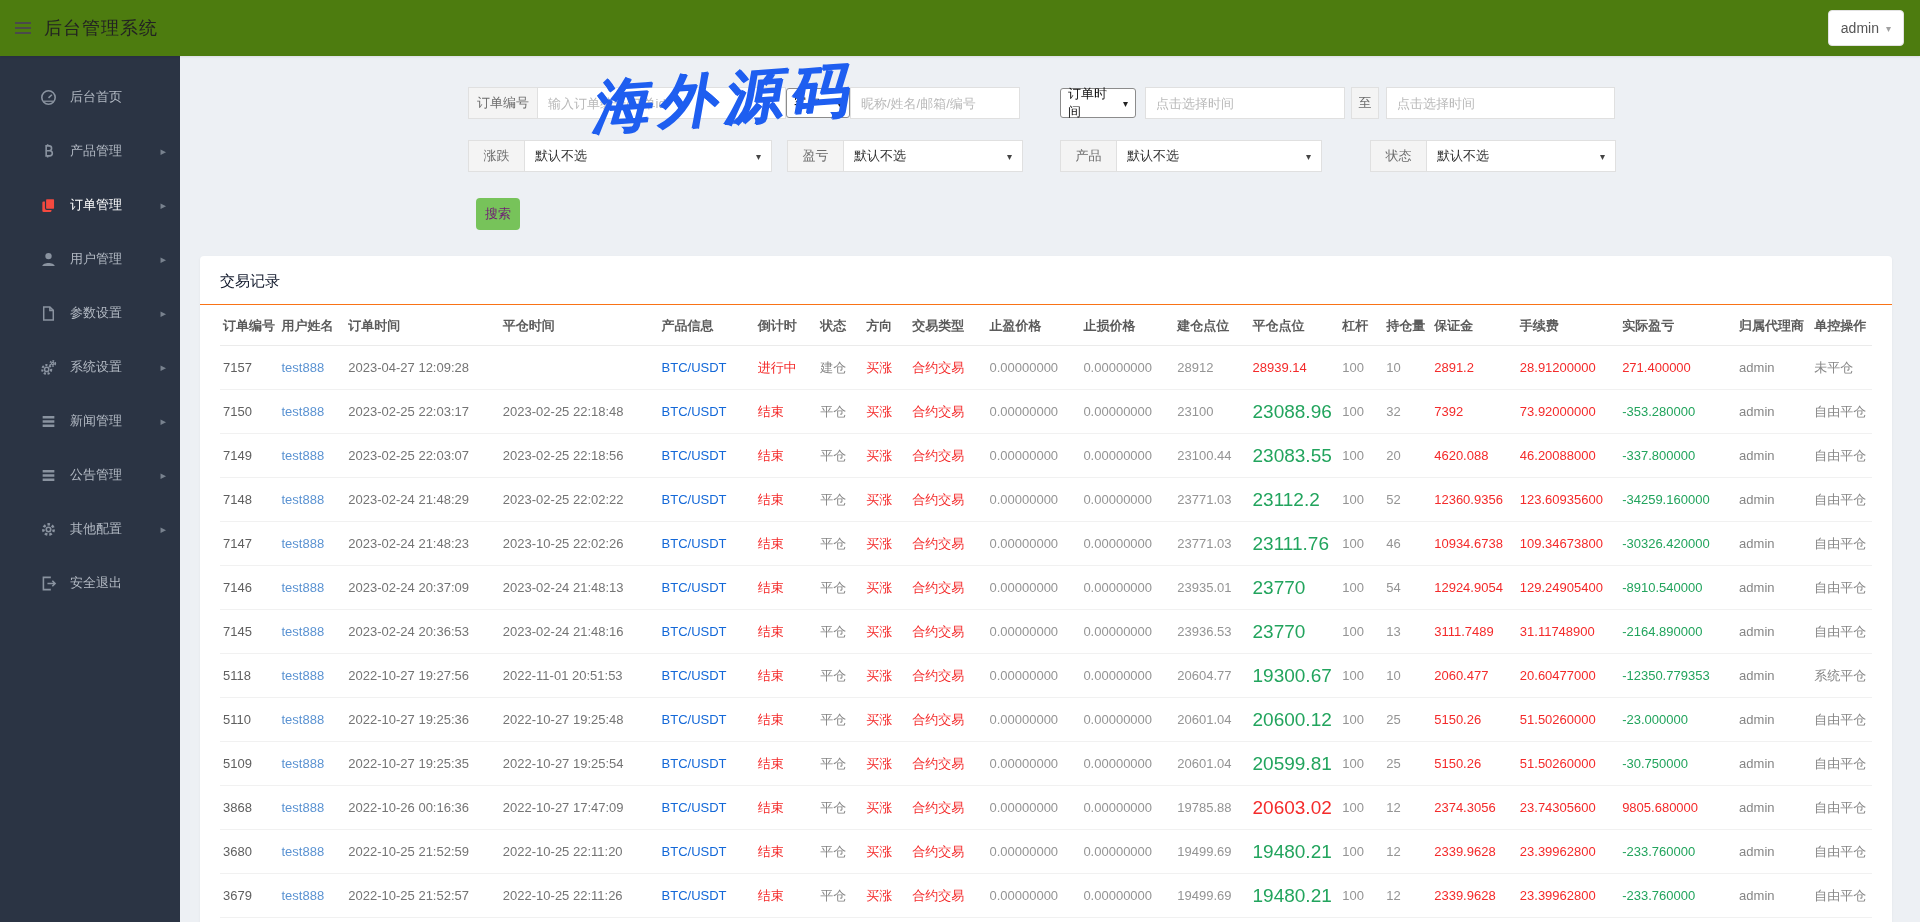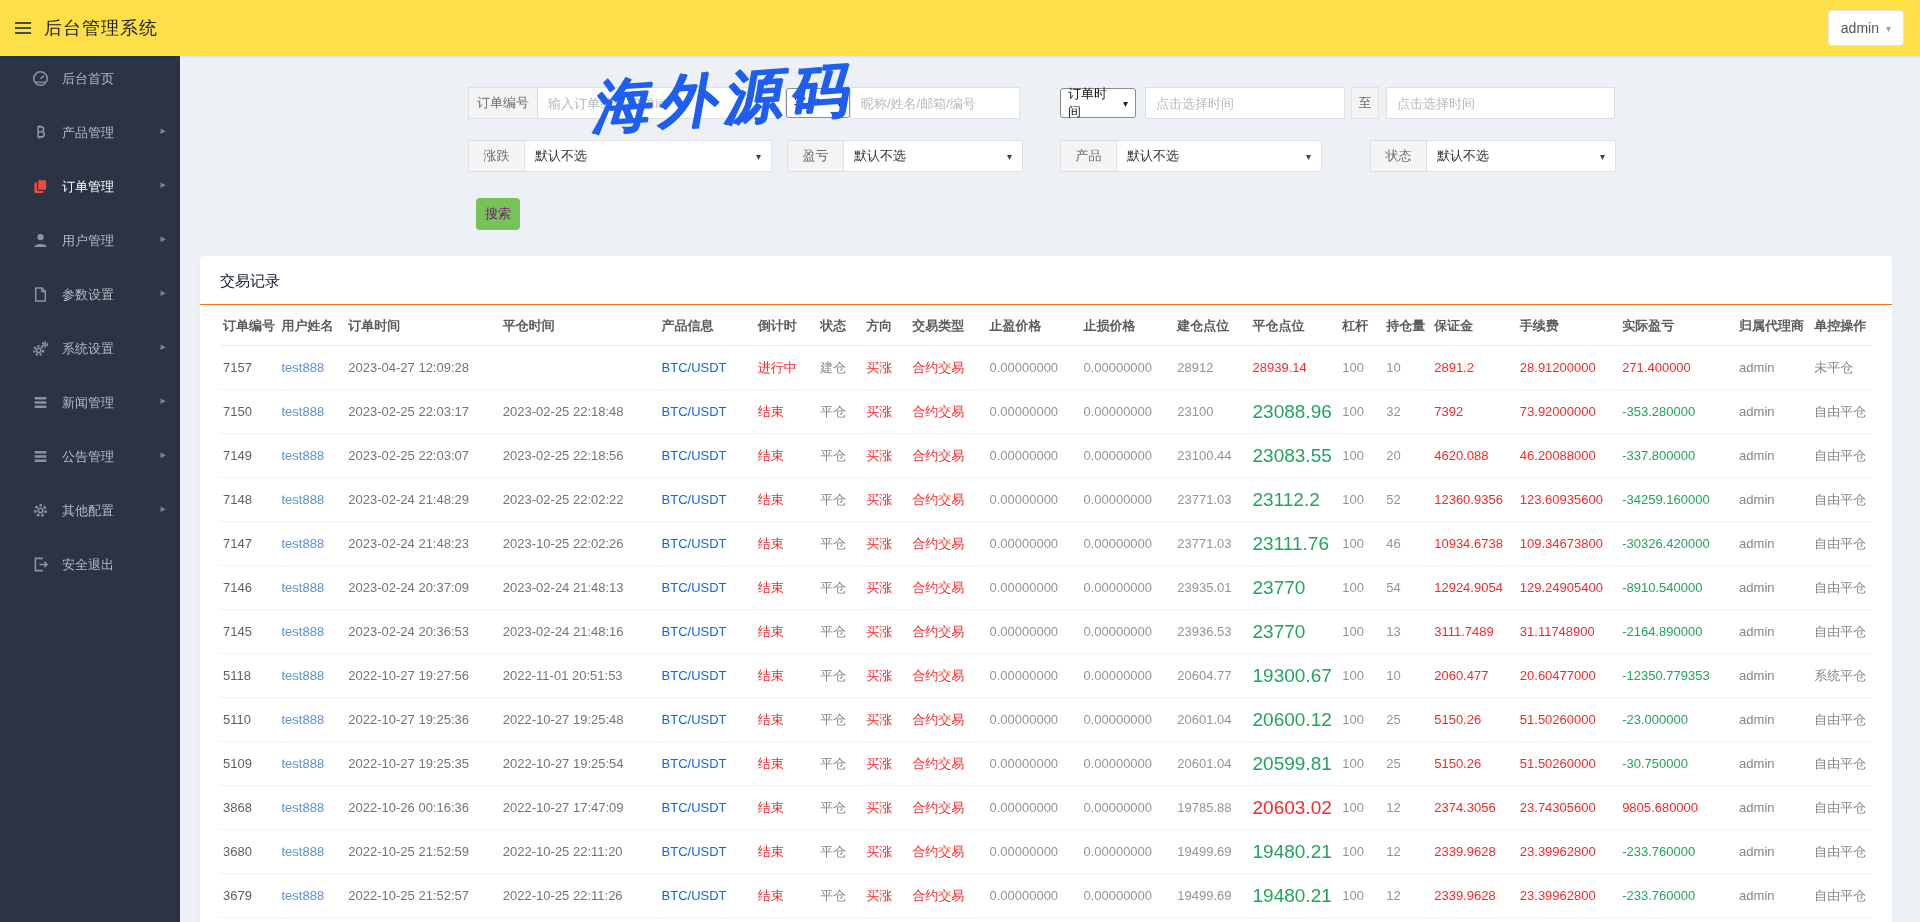--- a/index.html
+++ b/index.html
@@ -1,30 +1,30 @@
 <!DOCTYPE html>
 <html style="--c-red: #f42a2a; --c-green: #22a45d; --c-link_blue: #1368d8; --c-user_blue: #5b93d2; --c-button_green: #77c35a; --c-watermark_blue: #1e5ef0; --c-sidebar_bg: #2b3444;"><head>
 <meta charset="utf-8">
 <style>
   * { margin:0; padding:0; box-sizing:border-box; font-family:"Liberation Sans","DejaVu Sans",sans-serif; }
   html,body { width:1920px; height:922px; overflow:hidden; background:#edf0f4; }
 
   
-  .topbar { position:absolute; left:0; top:0; width:1920px; height:56px; background:#fde047;
+  .topbar { position:absolute; left:0; top:0; width:1920px; height:56px; background:#4d7c0f;
             box-shadow:0 1px 2px rgba(0,0,0,.08); z-index:30; }
   .hamburger { position:absolute; left:14px; top:21px; cursor:pointer; }
   .app-title { position:absolute; left:44px; top:16px; font-size:18px; color:#222; font-weight:500; letter-spacing:1px; }
   .user-menu { position:absolute; right:16px; top:10px; height:36px; padding:0 12px; border:1px solid #e2e2e2;
                border-radius:4px; background:#fff; display:flex; align-items:center; gap:7px; color:#555;
                font-size:14px; cursor:pointer; }
   .user-menu .caret { color:#a0a0a0; font-size:10px; }
 
   
   .sidebar { position:absolute; left:0; top:56px; width:180px; bottom:0; background:#2b3444; z-index:20; padding-top:14px; }
-  .s-item { height:54px; display:flex; align-items:flex-start; padding:0 14px 0 32px; color:#b3bac4; font-size:13px; cursor:pointer; }
+  .s-item { height:54px; display:flex; align-items:center; padding:0 14px 0 40px; color:#b3bac4; font-size:13px; cursor:pointer; }
   .s-item .ico { width:17px; height:17px; margin-right:13px; color:#8a93a0; flex:0 0 17px; display:inline-flex; }
   .s-item .lbl { flex:1; }
   .s-item .caret { color:#79828f; font-size:11px; }
   .s-item.active { color:#fff; }
   .s-item.active .ico { color:#f4493f; }
   .submenu { margin:2px 10px 6px 10px; background:#343e4e; border-radius:6px; padding:8px 0; }
   .sub-item { height:34px; line-height:34px; padding-left:44px; color:#848d99; font-size:13px; cursor:pointer; }
   .sub-item.active { color:#f4332e; }
 
   

